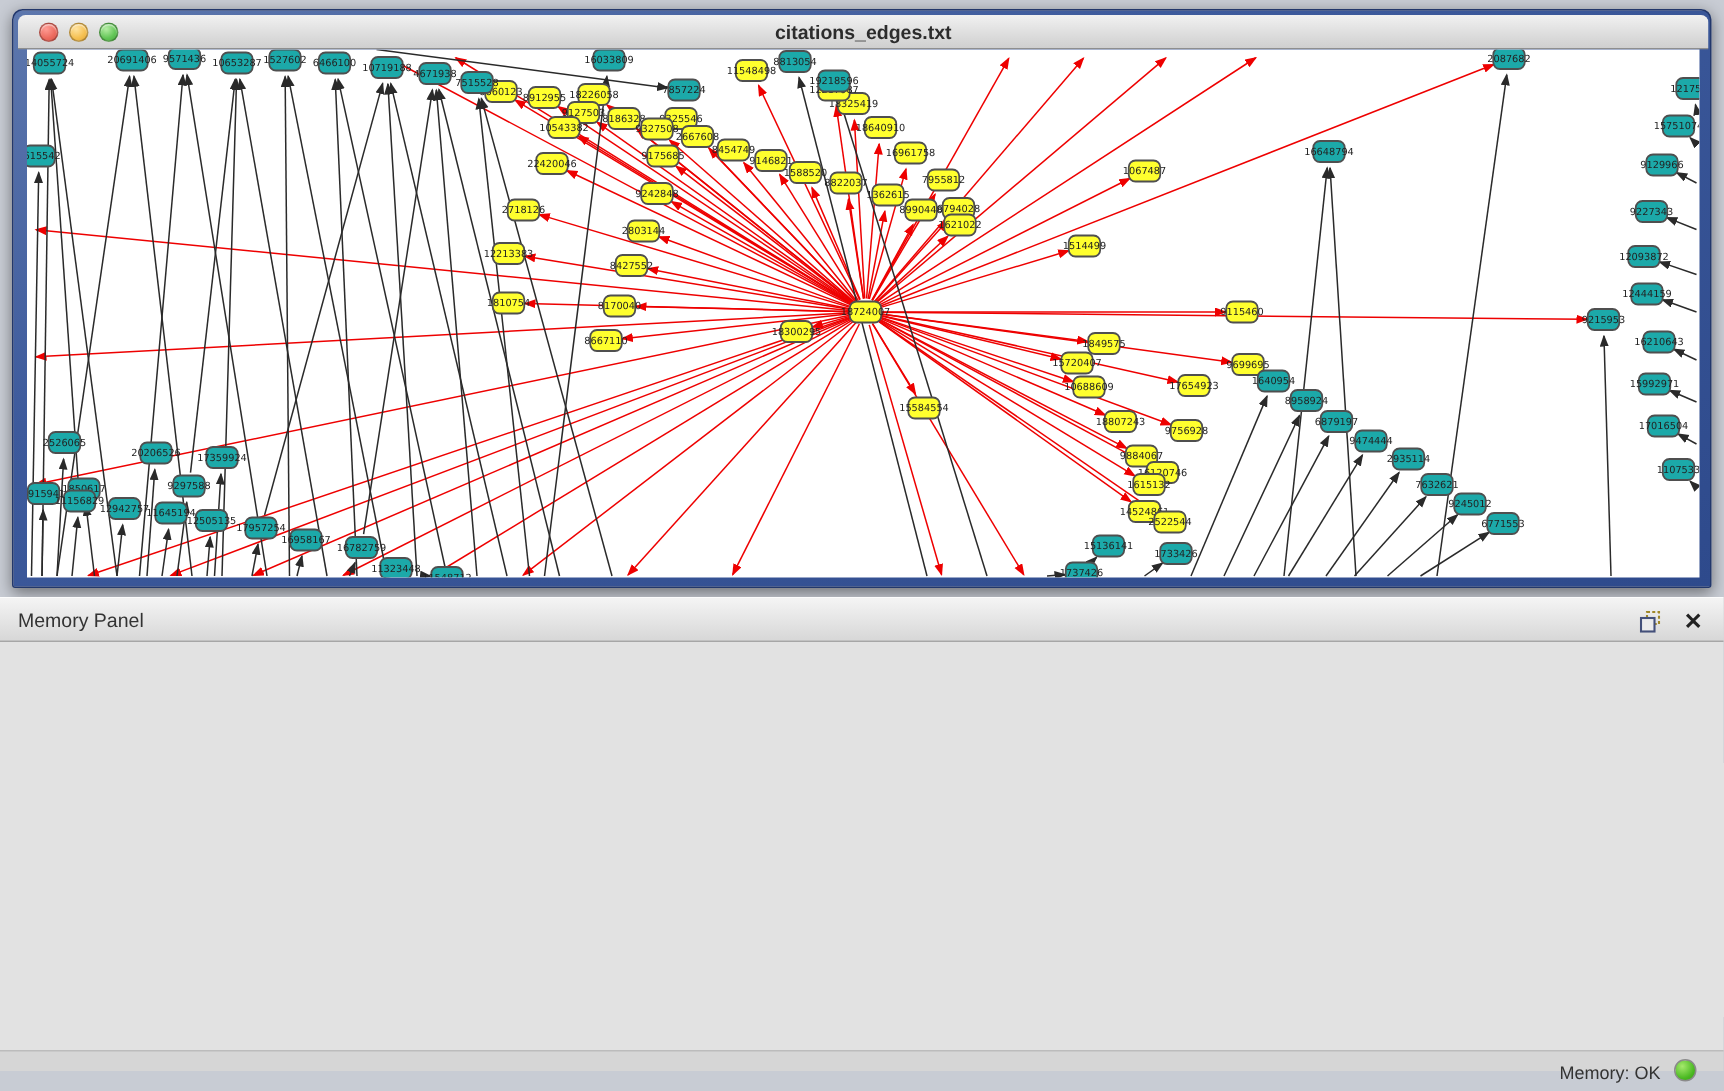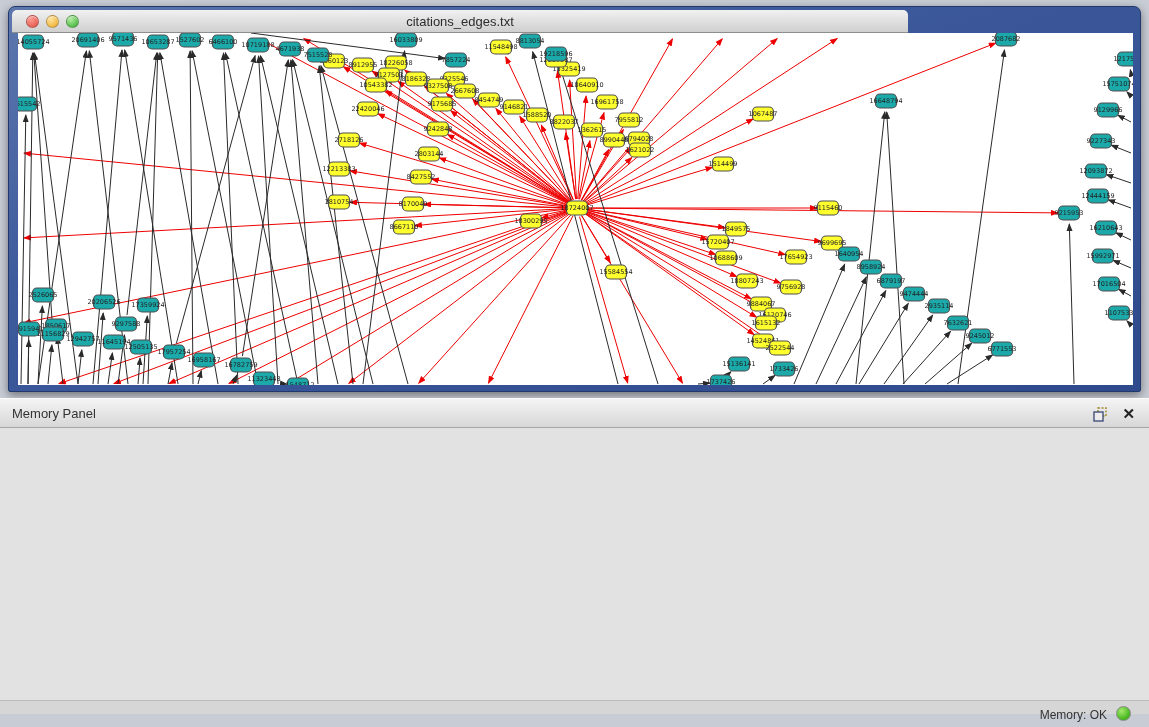--- a/index.html
+++ b/index.html
@@ -4,23 +4,23 @@
 <style>
   * { margin:0; padding:0; box-sizing:border-box; }
   html,body { width:1149px; height:727px; }
   body { position:relative; background:#c8ccd4; font-family:"Liberation Sans", sans-serif; overflow:hidden; }
 
   
   #net-window { position:absolute; left:8px; top:6px; width:1133px; height:386px;
     background:linear-gradient(160deg,#5d77ad 0%,#3d5a9c 35%,#2e4a8c 100%);
     border:1px solid #22376b; border-radius:7px 7px 2px 2px;
     box-shadow:0 3px 10px rgba(0,0,0,.45); }
-  #net-titlebar { position:absolute; left:3px; top:3px; width:896px; height:23px;
+  #net-titlebar { position:absolute; left:3px; top:3px; width:1127px; height:23px;
     background:linear-gradient(#f1f1f1,#cfcfcf); border-radius:5px 5px 0 0;
-    border-bottom:1px solid #8e8e8e; }
+    border-bottom:1px solid #8e8e8e;font-weight:bold; }
   .traffic { position:absolute; top:5px; width:13px; height:13px; border-radius:50%;
     border:1px solid rgba(0,0,0,.25); box-shadow:inset 0 1px 1px rgba(255,255,255,.6); }
   #tl-close { left:14px;  background:radial-gradient(circle at 35% 30%, #ff9d95,#ec6a5e 60%,#d5554a); }
   #tl-min   { left:34px;  background:radial-gradient(circle at 35% 30%, #ffe3a0,#f5bf4f 60%,#dfa63d); }
   #tl-zoom  { left:54px;  background:radial-gradient(circle at 35% 30%, #b6eda5,#61c555 60%,#4daa43); }
   #net-title { position:absolute; left:0; right:0; top:4px; text-align:center;
     font-size:13px; color:#2c2c2c; }
   #net-canvas { position:absolute; left:9px; top:26px; width:1115px; height:352px;
     background:#fff; overflow:hidden; }
   #graph-svg { display:block; }

